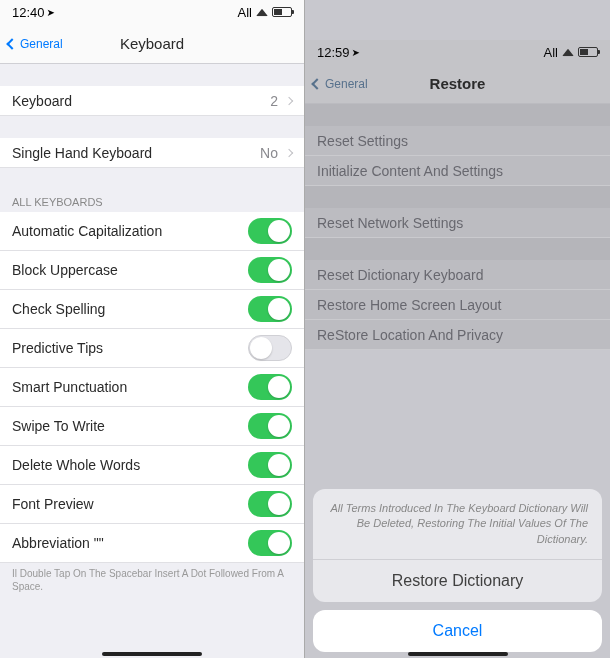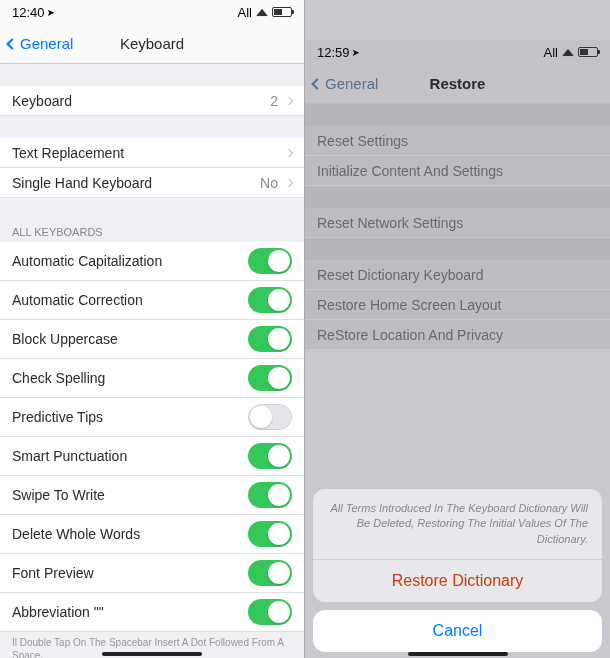--- a/index.html
+++ b/index.html
@@ -66,21 +66,21 @@
       align-items: center;
       justify-content: center;
       position: relative;
       background: #fafafa;
       border-bottom: 1px solid #cfcfd4;
     }
     .phone.right .navbar { background: #d9d9de; }
     .nav-back {
       position: absolute; left: 8px;
       display: flex; align-items: center;
-      color: #007aff; font-size: 15px;
+      color: #007aff; font-size: 12px;
       gap: 2px;
     }
     .phone.right .nav-back { color: #5c7a99; }
     .chev-left {
       width: 8px; height: 8px;
       border-left: 2px solid currentColor;
       border-bottom: 2px solid currentColor;
       transform: rotate(45deg);
       margin-right: 2px;
     }
@@ -168,21 +168,21 @@
       text-align: right;
       padding: 12px 14px;
       line-height: 1.4;
       border-bottom: 0.5px solid #cfcfd4;
       font-style: italic;
     }
     .sheet-action {
       text-align: center;
       padding: 12px;
       font-size: 16px;
-      color: #c2410c;
+      color: #404040;
     }
     .sheet-cancel {
       background: #fff;
       border-radius: 12px;
       text-align: center;
       padding: 12px;
       font-size: 16px;
       color: #007aff;
       font-weight: 500;
     }
@@ -230,43 +230,33 @@
       <span>Keyboard</span>
       <span class="value">
         <span>2</span>
         <span class="chev"></span>
       </span>
     </div>
 
     <div class="section-gap"></div>
 
     <div class="row">
-      <span>Text Replacement</span>
-      <span class="value">
-          <span class="chev"></span>
-        </span>
-    </div>
-    <div class="row">
       <span>Single Hand Keyboard</span>
       <span class="value">
         <span>No</span>
         <span class="chev"></span>
       </span>
     </div>
 
     <div class="section-gap"></div>
     <div class="section-header">ALL KEYBOARDS</div>
 
     <div id="toggle-list">
         <div class="row">
           <span>Automatic Capitalization</span>
-          <span class="toggle on"></span>
-        </div>
-        <div class="row">
-          <span>Automatic Correction</span>
           <span class="toggle on"></span>
         </div>
         <div class="row">
           <span>Block Uppercase</span>
           <span class="toggle on"></span>
         </div>
         <div class="row">
           <span>Check Spelling</span>
           <span class="toggle on"></span>
         </div>

